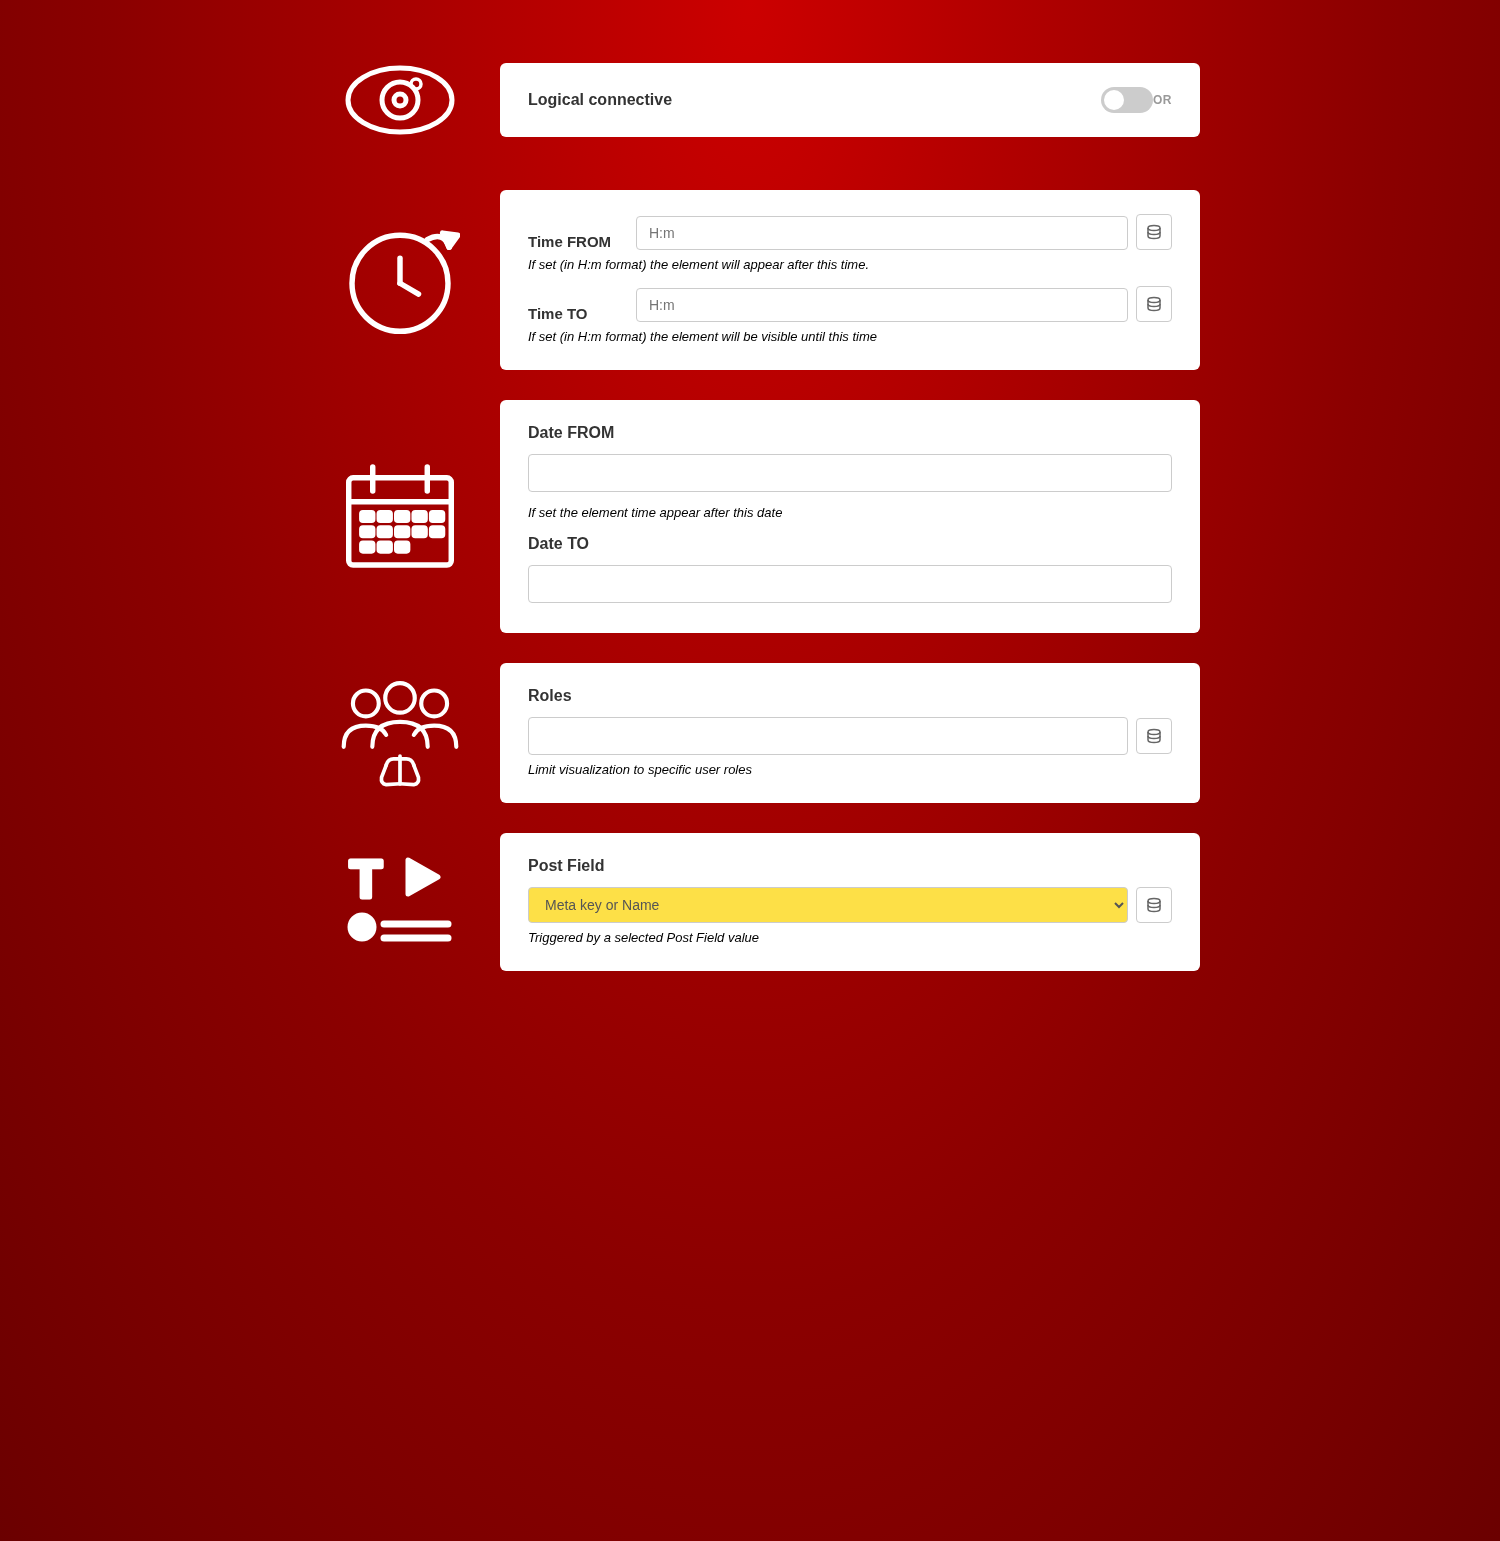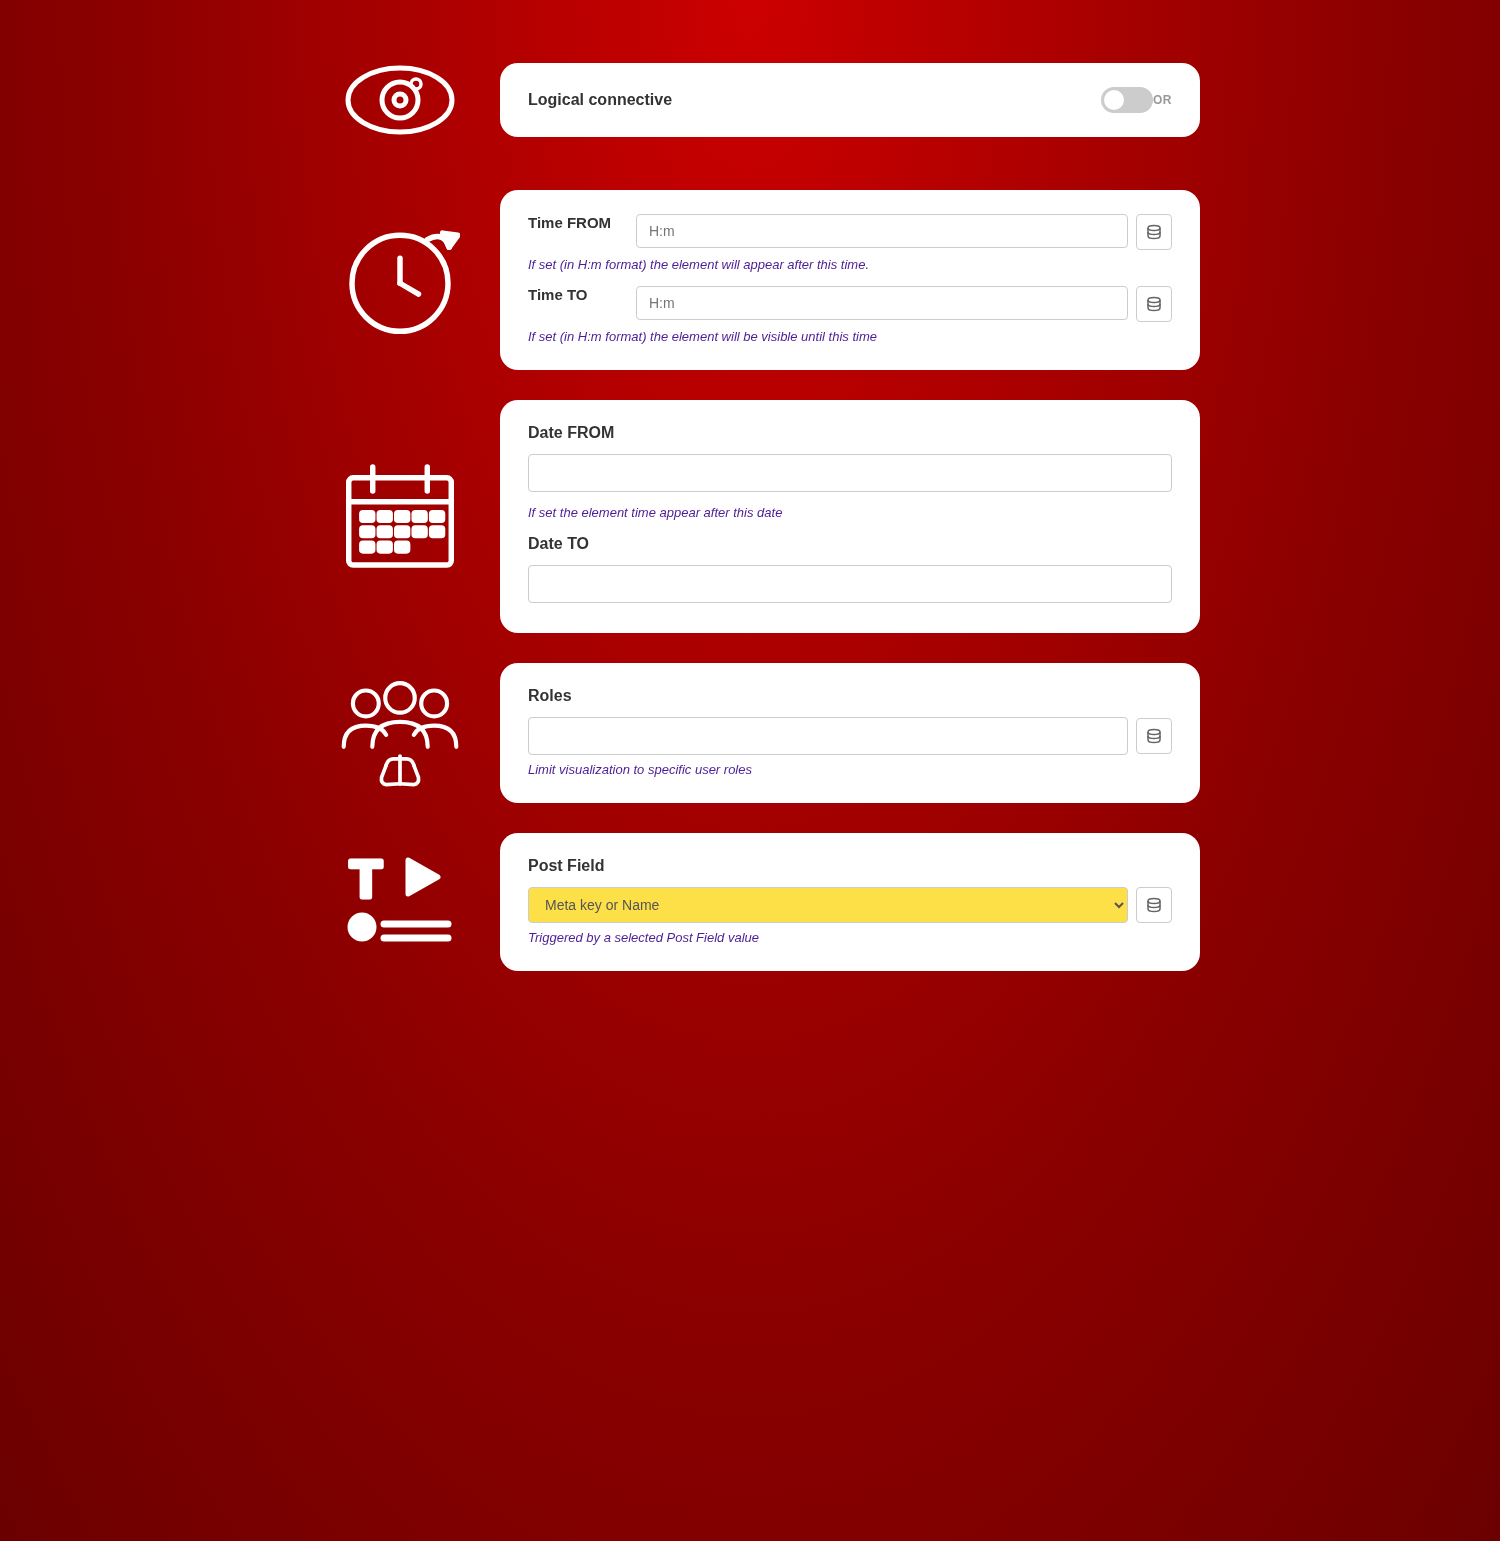--- a/index.html
+++ b/index.html
@@ -36,42 +36,42 @@
       fill: none;
       stroke: white;
       stroke-width: 5;
       stroke-linecap: round;
       stroke-linejoin: round;
     }
 
     .card {
       flex: 1;
       background: white;
-      border-radius: 18px;
+      border-radius: 6px;
       padding: 24px 28px;
     }
 
     .card-title {
       font-size: 16px;
       font-weight: 600;
       color: #333;
       margin-bottom: 12px;
     }
 
     .hint-text {
       font-size: 13px;
-      color: #4c1d95;
+      color: #000000;
       font-style: italic;
       margin-top: 6px;
       line-height: 1.4;
     }
 
     .field-row {
       display: flex;
-      align-items: flex-start;
+      align-items: flex-end;
       gap: 8px;
       margin-bottom: 6px;
     }
 
     .field-label {
       font-size: 15px;
       font-weight: 600;
       color: #333;
       width: 100px;
       flex-shrink: 0;

